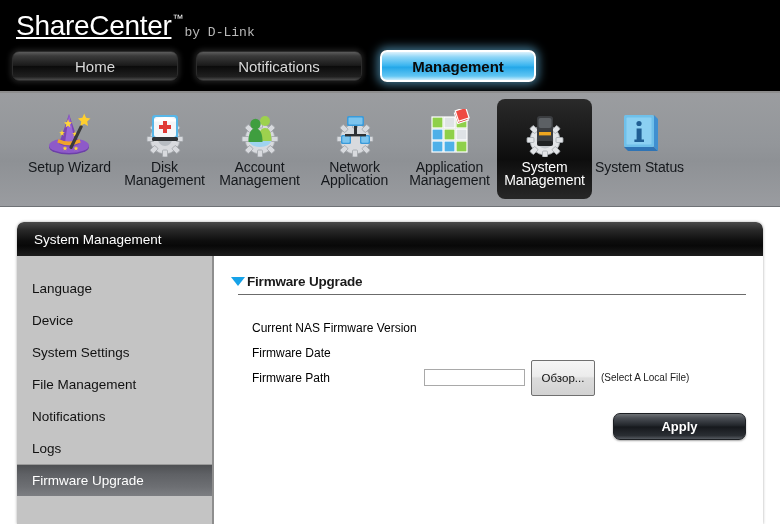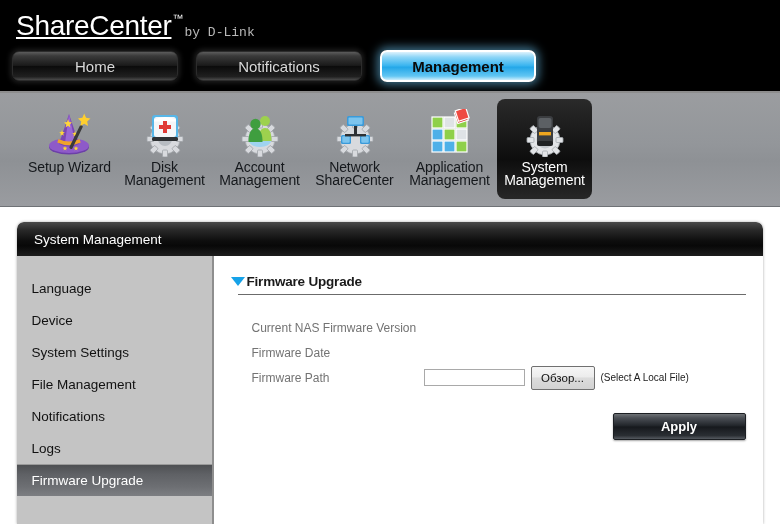--- a/index.html
+++ b/index.html
@@ -183,21 +183,20 @@
   }
   .panel-title span {
     color: #ffffff;
     font-size: 13.5px;
   }
 
   .panel-body {
     position: relative;
     height: 268px;
     display: flex;
-    justify-content: center;
   }
 
   
   .sidebar {
     width: 197px;
     background: #c4c4c4;
     border-right: 2px solid #8e8e8e;
     box-sizing: border-box;
     padding-top: 16px;
     flex: 0 0 197px;
@@ -258,41 +257,41 @@
     margin-left: 22px;
   }
   .frow {
     height: 25px;
     display: flex;
     align-items: center;
   }
   .flabel {
     width: 172px;
     font-size: 12px;
-    color: #737373;
+    color: #000000;
   }
   .fctl {
     display: flex;
     align-items: center;
     gap: 6px;
   }
   .txtinput {
     width: 101px;
     height: 17px;
     border: 1px solid #a9a9a9;
     background: #ffffff;
     font-family: "Liberation Sans", sans-serif;
     font-size: 11px;
     padding: 0 2px;
     box-sizing: border-box;
     outline: none;
   }
   .browsebtn {
     min-width: 64px;
-    height: 24px;
+    height: 36px;
     border: 1px solid #707070;
     border-radius: 2px;
     background: linear-gradient(to bottom, #f6f6f6 0%, #ececec 45%, #dcdcdc 50%, #d2d2d2 100%);
     font-family: "Liberation Sans", sans-serif;
     font-size: 11.5px;
     color: #101010;
     cursor: pointer;
     padding: 0 7px;
   }
   .hint {
@@ -301,21 +300,21 @@
   }
 
   .applywrap {
     position: absolute;
     right: 18px;
     top: 157px;
   }
   .applybtn {
     width: 133px;
     height: 27px;
-    border-radius: 2px;
+    border-radius: 7px;
     border: 1px solid #1c1f23;
     background: linear-gradient(to bottom, #6e7276 0%, #4a4e54 16%, #22262b 46%, #16191d 52%, #2a2e33 86%, #555a60 100%);
     color: #ffffff;
     font-size: 13px;
     font-weight: bold;
     cursor: pointer;
     font-family: "Liberation Sans", sans-serif;
     box-shadow: 0 1px 2px rgba(0,0,0,0.35);
   }
 </style>
@@ -440,21 +439,21 @@
             <rect x="15.5" y="4.5" width="14" height="7" rx="1" fill="#7cc4ee"></rect>
             <rect x="21" y="13" width="3" height="9" fill="#2e3134"></rect>
             <rect x="8" y="22" width="10" height="9" rx="1.5" fill="#3b9ad9"></rect>
             <rect x="9.3" y="23.3" width="7.4" height="6.4" rx="1" fill="#7cc4ee"></rect>
             <rect x="27" y="22" width="10" height="9" rx="1.5" fill="#3b9ad9"></rect>
             <rect x="28.3" y="23.3" width="7.4" height="6.4" rx="1" fill="#7cc4ee"></rect>
             <rect x="12" y="21" width="21" height="2.4" fill="#2e3134"></rect>
           </svg>
         </div>
         <div class="caption">Network
-ShareCenter</div>
+Application</div>
       </div>
 
       <div class="iconcell">
         <div class="glyph">
           <svg class="i-box" viewBox="0 0 44 46">
             <g stroke="#ffffff" stroke-width="1.2">
               <rect x="4" y="8" width="11" height="11" fill="#8fd04a"></rect>
               <rect x="16" y="8" width="11" height="11" fill="#dfe3e6"></rect>
               <rect x="28" y="8" width="11" height="11" fill="#8fd04a"></rect>
               <rect x="4" y="20" width="11" height="11" fill="#4fb0e8"></rect>
@@ -492,20 +491,35 @@
             <rect x="14" y="3" width="16" height="29" rx="3" fill="#3b3d40"></rect>
             <rect x="15.5" y="5" width="13" height="10" rx="2" fill="#5c6064"></rect>
             <rect x="16" y="19" width="12" height="3.4" fill="#efa61f"></rect>
             <rect x="14" y="28" width="16" height="5" rx="2" fill="#1f2123"></rect>
           </svg>
         </div>
         <div class="caption">System
 Management</div>
       </div>
 
+      <div class="iconcell">
+        <div class="glyph">
+          <svg class="i-box" viewBox="0 0 44 46">
+            <polygon points="6,38 10,42 40,42 36,38" fill="#2f74b5"></polygon>
+            <polygon points="36,6 40,10 40,42 36,38" fill="#3f8fd0"></polygon>
+            <rect x="6" y="6" width="30" height="32" rx="1.5" fill="#6fc0ea"></rect>
+            <rect x="8.5" y="8.5" width="25" height="27" rx="1" fill="#8bd0f2"></rect>
+            <g fill="#1f5e93">
+              <circle cx="21" cy="14.5" r="2.6"></circle>
+              <path d="M18.6 19.5 h5 v11 h2.4 v2.6 h-9.6 v-2.6 h2.2 z"></path>
+            </g>
+          </svg>
+        </div>
+        <div class="caption">System Status</div>
+      </div>
 
     </div>
   </div>
 
   <div class="panel">
 
     <div class="panel-title">
       <span>System Management</span>
     </div>
 

